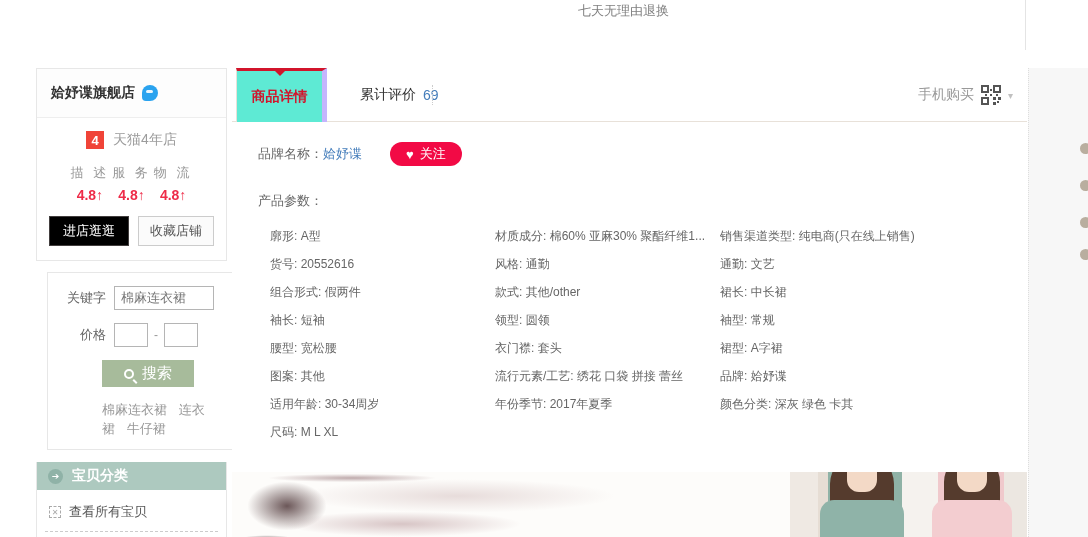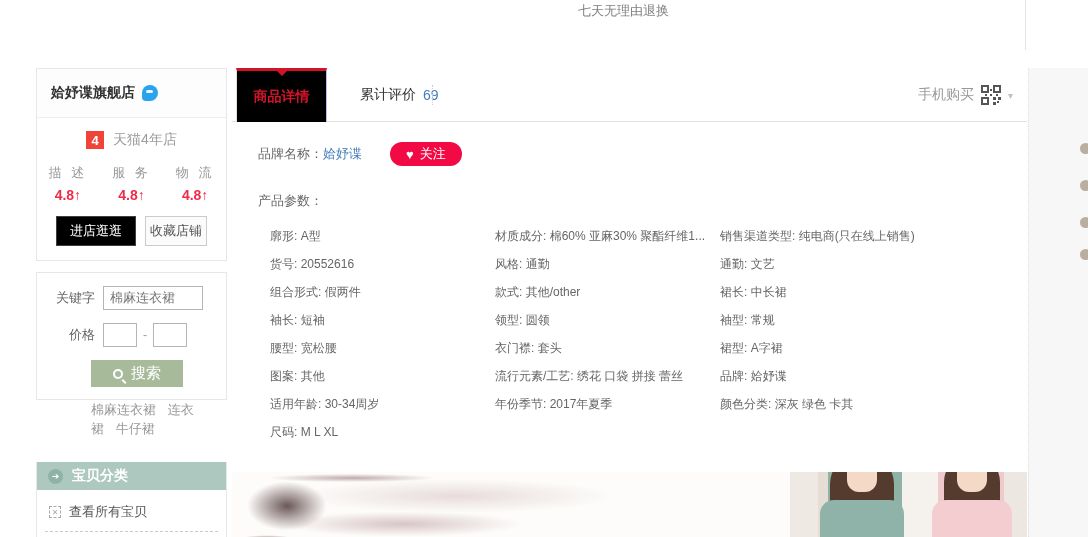--- a/index.html
+++ b/index.html
@@ -24,27 +24,27 @@
     display:flex; align-items:center; padding-left:14px; }
   .shop-name { font-size:14px; font-weight:bold; color:#333; cursor:pointer; }
   .ww-icon { width:16px; height:16px; margin-left:7px; border-radius:50% 50% 50% 4px;
     background:#2aa3ef; position:relative; }
   .ww-icon::after { content:""; position:absolute; left:4px; top:5px; width:7px; height:3px;
     border-radius:2px; background:#fff; opacity:.9; }
   .badge-row { margin-top:13px; display:flex; align-items:center; justify-content:center; }
   .badge-num { width:18px; height:18px; background:#f04438; color:#fff; font-weight:bold;
     font-size:13px; display:flex; align-items:center; justify-content:center; }
   .badge-label { margin-left:9px; font-size:14px; color:#9c9c9c; }
-  .rating-row { margin-top:15px; display:flex; justify-content:center; gap:25px; text-align:center; }
+  .rating-row { margin-top:15px; display:flex; justify-content:center; gap:3px; text-align:center; }
   .rating-label { font-size:13px; color:#999; letter-spacing:3px; }
   .rating-value { margin-top:5px; font-size:14px; font-weight:bold; color:#ee2b48; letter-spacing:0; }
   .shop-btns { margin-top:13px; display:flex; justify-content:center; gap:9px; }
   .btn-dark { background:#000000; color:#fff; font-size:13px; padding:5px 13px; border:1px solid #423e3e; cursor:pointer; }
-  .btn-light { background:#fbfbfb; color:#555; font-size:13px; padding:5px 4px; border:1px solid #ccc; cursor:pointer; }
-  .search-card { top:272px; height:128px; padding-top:13px; }
+  .btn-light { background:#fbfbfb; color:#555; font-size:13px; padding:5px 11px; border:1px solid #ccc; cursor:pointer; }
+  .search-card { top:272px; height:178px; padding-top:13px;margin-left:11px; }
   .form-row { display:flex; align-items:center; margin:0 0 13px 14px; }
   .form-label { width:44px; font-size:13px; color:#666; text-align:right; margin-right:8px; }
   .kw-input { width:100px; height:24px; border:1px solid #b5b5b5; padding:0 6px; font-size:13px; color:#777;
     font-family:inherit; }
   .price-input { width:34px; height:24px; border:1px solid #b5b5b5; padding:0 4px; font-size:13px; }
   .price-dash { margin:0 6px; color:#999; }
   .search-btn { margin:6px 0 0 54px; width:92px; height:27px; background:#a7bb9b; color:#fff;
     border:none; font-size:15px; display:flex; align-items:center; justify-content:center; gap:8px; cursor:pointer;
     font-family:inherit; }
   .mag-icon { width:10px; height:10px; border:2px solid #fff; border-radius:50%; position:relative; }
@@ -57,22 +57,22 @@
     display:flex; align-items:center; padding-left:11px; gap:9px; cursor:pointer; }
   .cat-arrow { width:15px; height:15px; border-radius:50%; background:#8fb2a7; color:#fff; font-size:9px;
     font-weight:normal; display:flex; align-items:center; justify-content:center; }
   .cat-row { display:flex; align-items:center; gap:8px; margin:13px 0 0 12px; font-size:13px; color:#555; cursor:pointer; }
   .viewall-icon { width:12px; height:12px; border:1px dashed #aaa; color:#aaa; font-size:8px;
     display:flex; align-items:center; justify-content:center; }
   .cat-dash { border-bottom:1px dashed #ccc; margin:10px 8px 0 8px; }
   
   .main-panel { position:absolute; left:232px; top:68px; width:795px; height:469px; background:#fff; }
   .tab-strip { position:relative; height:54px; border-bottom:1px solid #e8e1d9; }
-  .tab-active { position:absolute; left:4px; top:0; width:91px; height:54px; background:#000000;
-    border-left:1px solid #e8e1d9; border-right:1px solid #c4b5fd; border-top:3px solid #d2142b;
+  .tab-active { position:absolute; left:4px; top:0; width:91px; height:54px; background:#5eead4;
+    border-left:1px solid #e8e1d9; border-right:5px solid #c4b5fd; border-top:3px solid #d2142b;
     color:#d2142b; font-weight:bold; font-size:14px;
     display:flex; align-items:center; justify-content:center; cursor:pointer; }
   .tab-tri { position:absolute; left:50%; top:0; transform:translateX(-50%);
     border-left:5px solid transparent; border-right:5px solid transparent; border-top:5px solid #d2142b; }
   .tab-reviews { position:absolute; left:110px; top:0; height:54px; padding:0 18px;
     display:flex; align-items:center; font-size:14px; color:#333; cursor:pointer; }
   .tab-reviews .count { color:#447dbb; margin-left:7px; }
   .tab-dot-divider { position:absolute; left:200px; top:17px; height:20px; border-left:1px dotted #ccc; }
   .mobile-buy { position:absolute; right:14px; top:0; height:54px; display:flex; align-items:center;
     gap:7px; color:#999; font-size:14px; cursor:pointer; }

